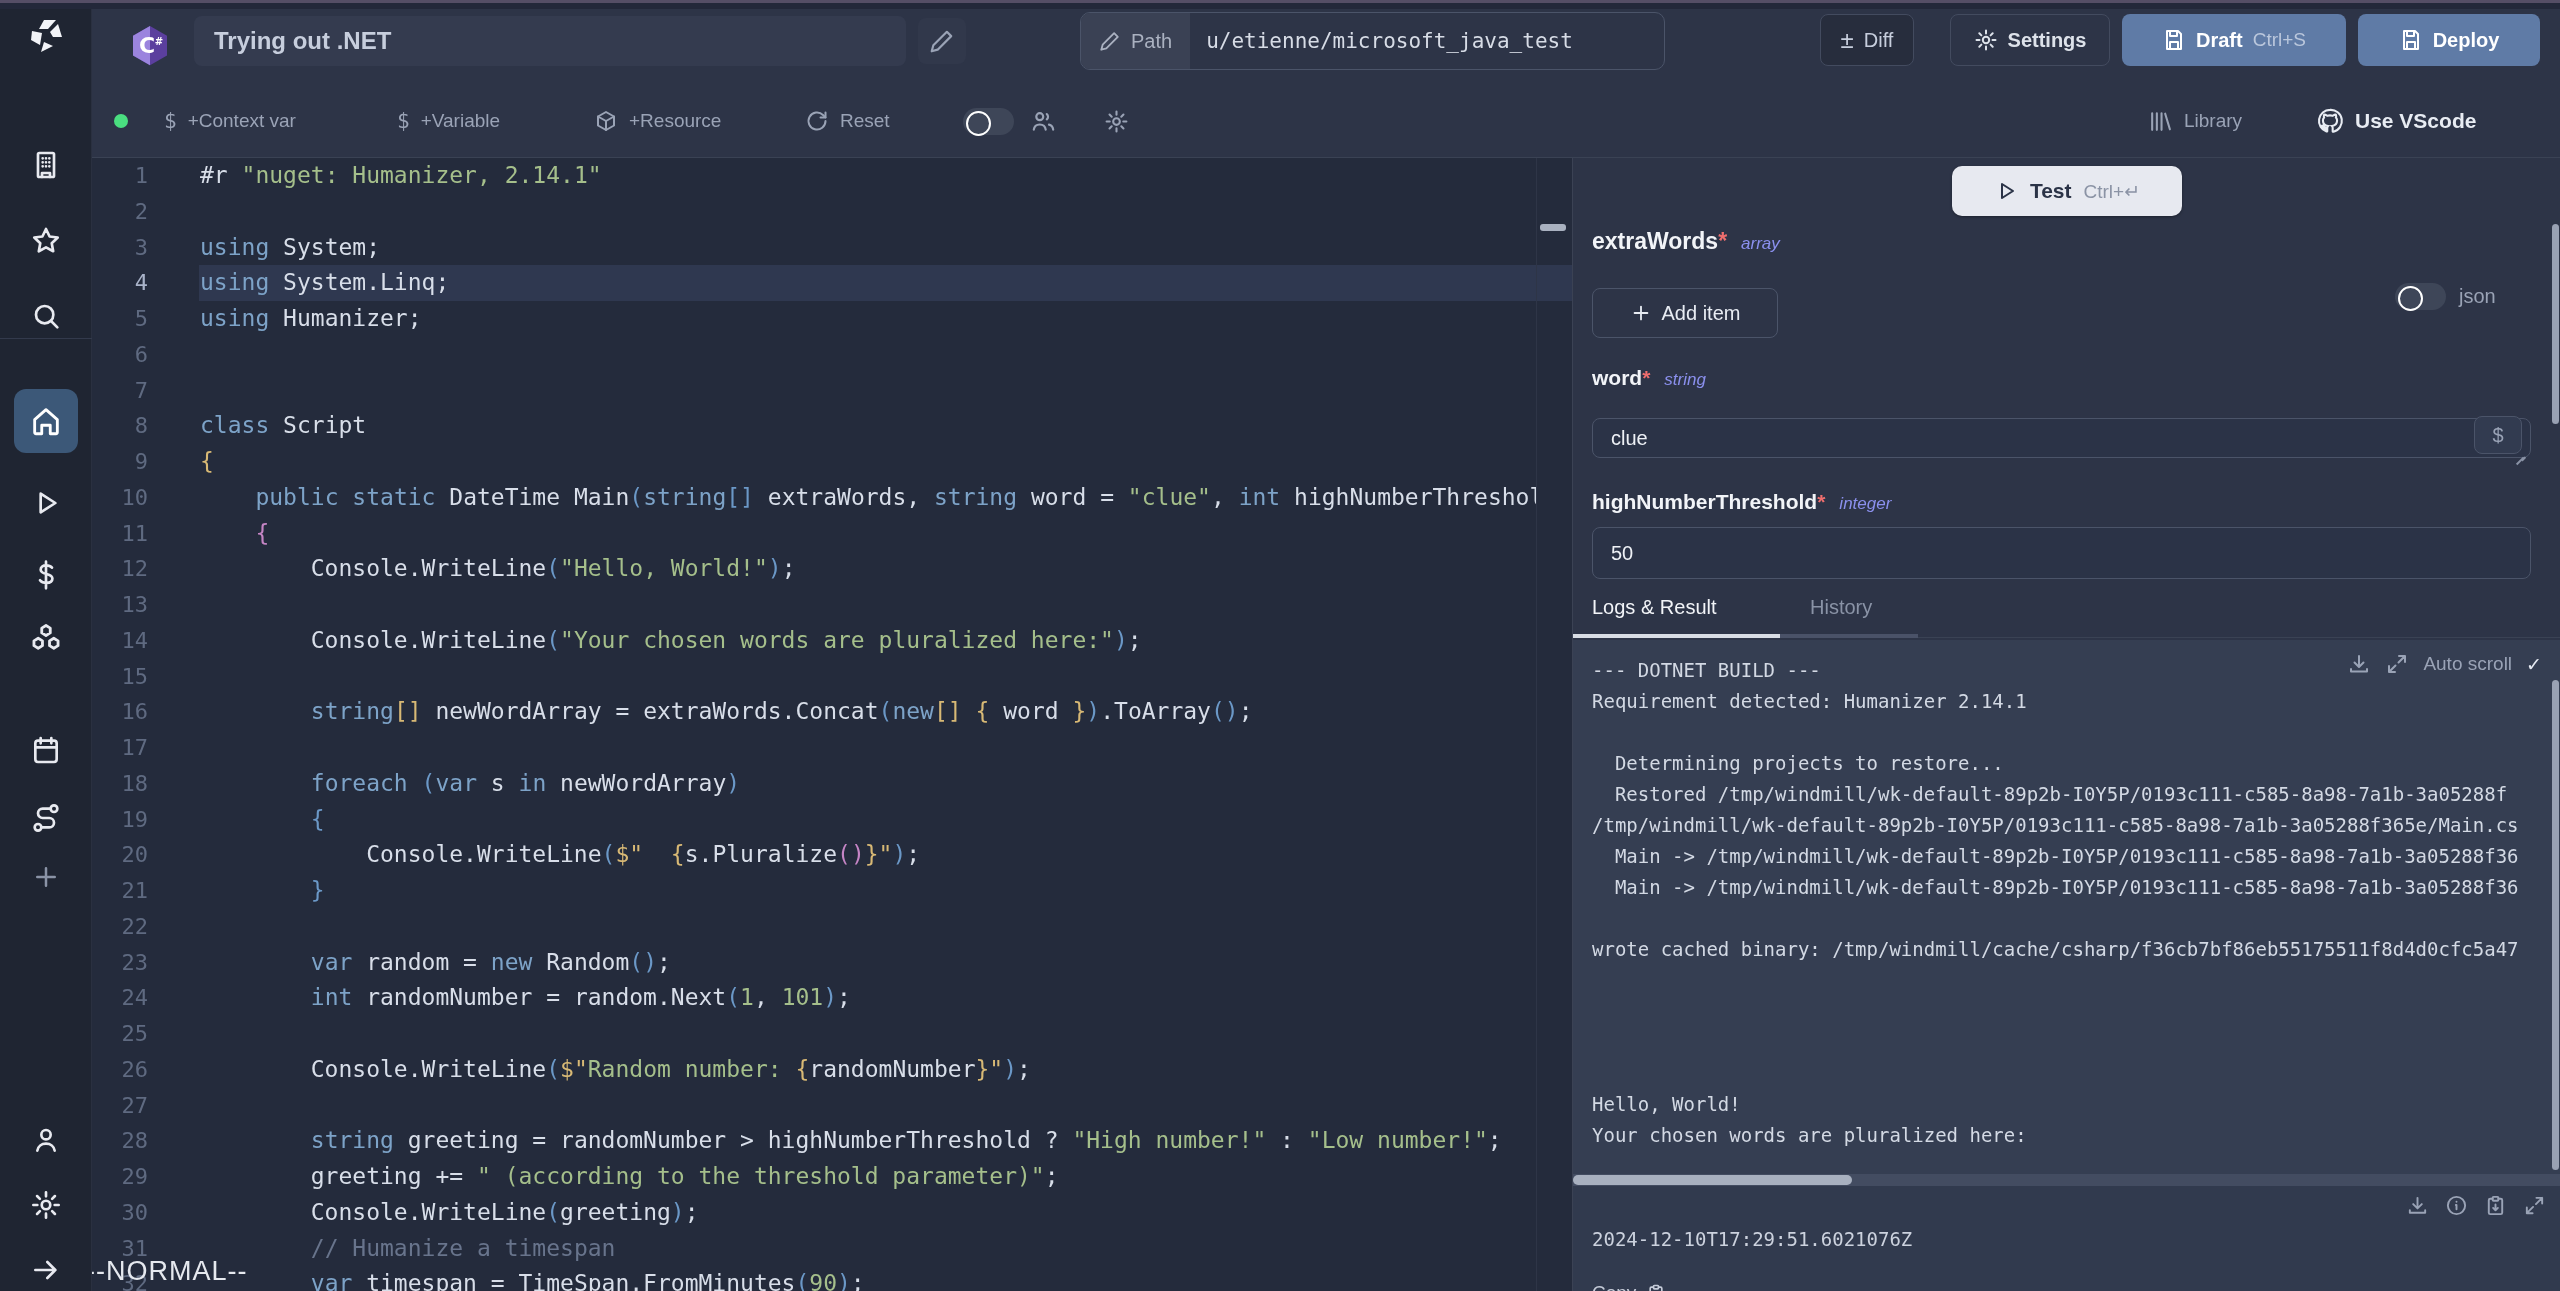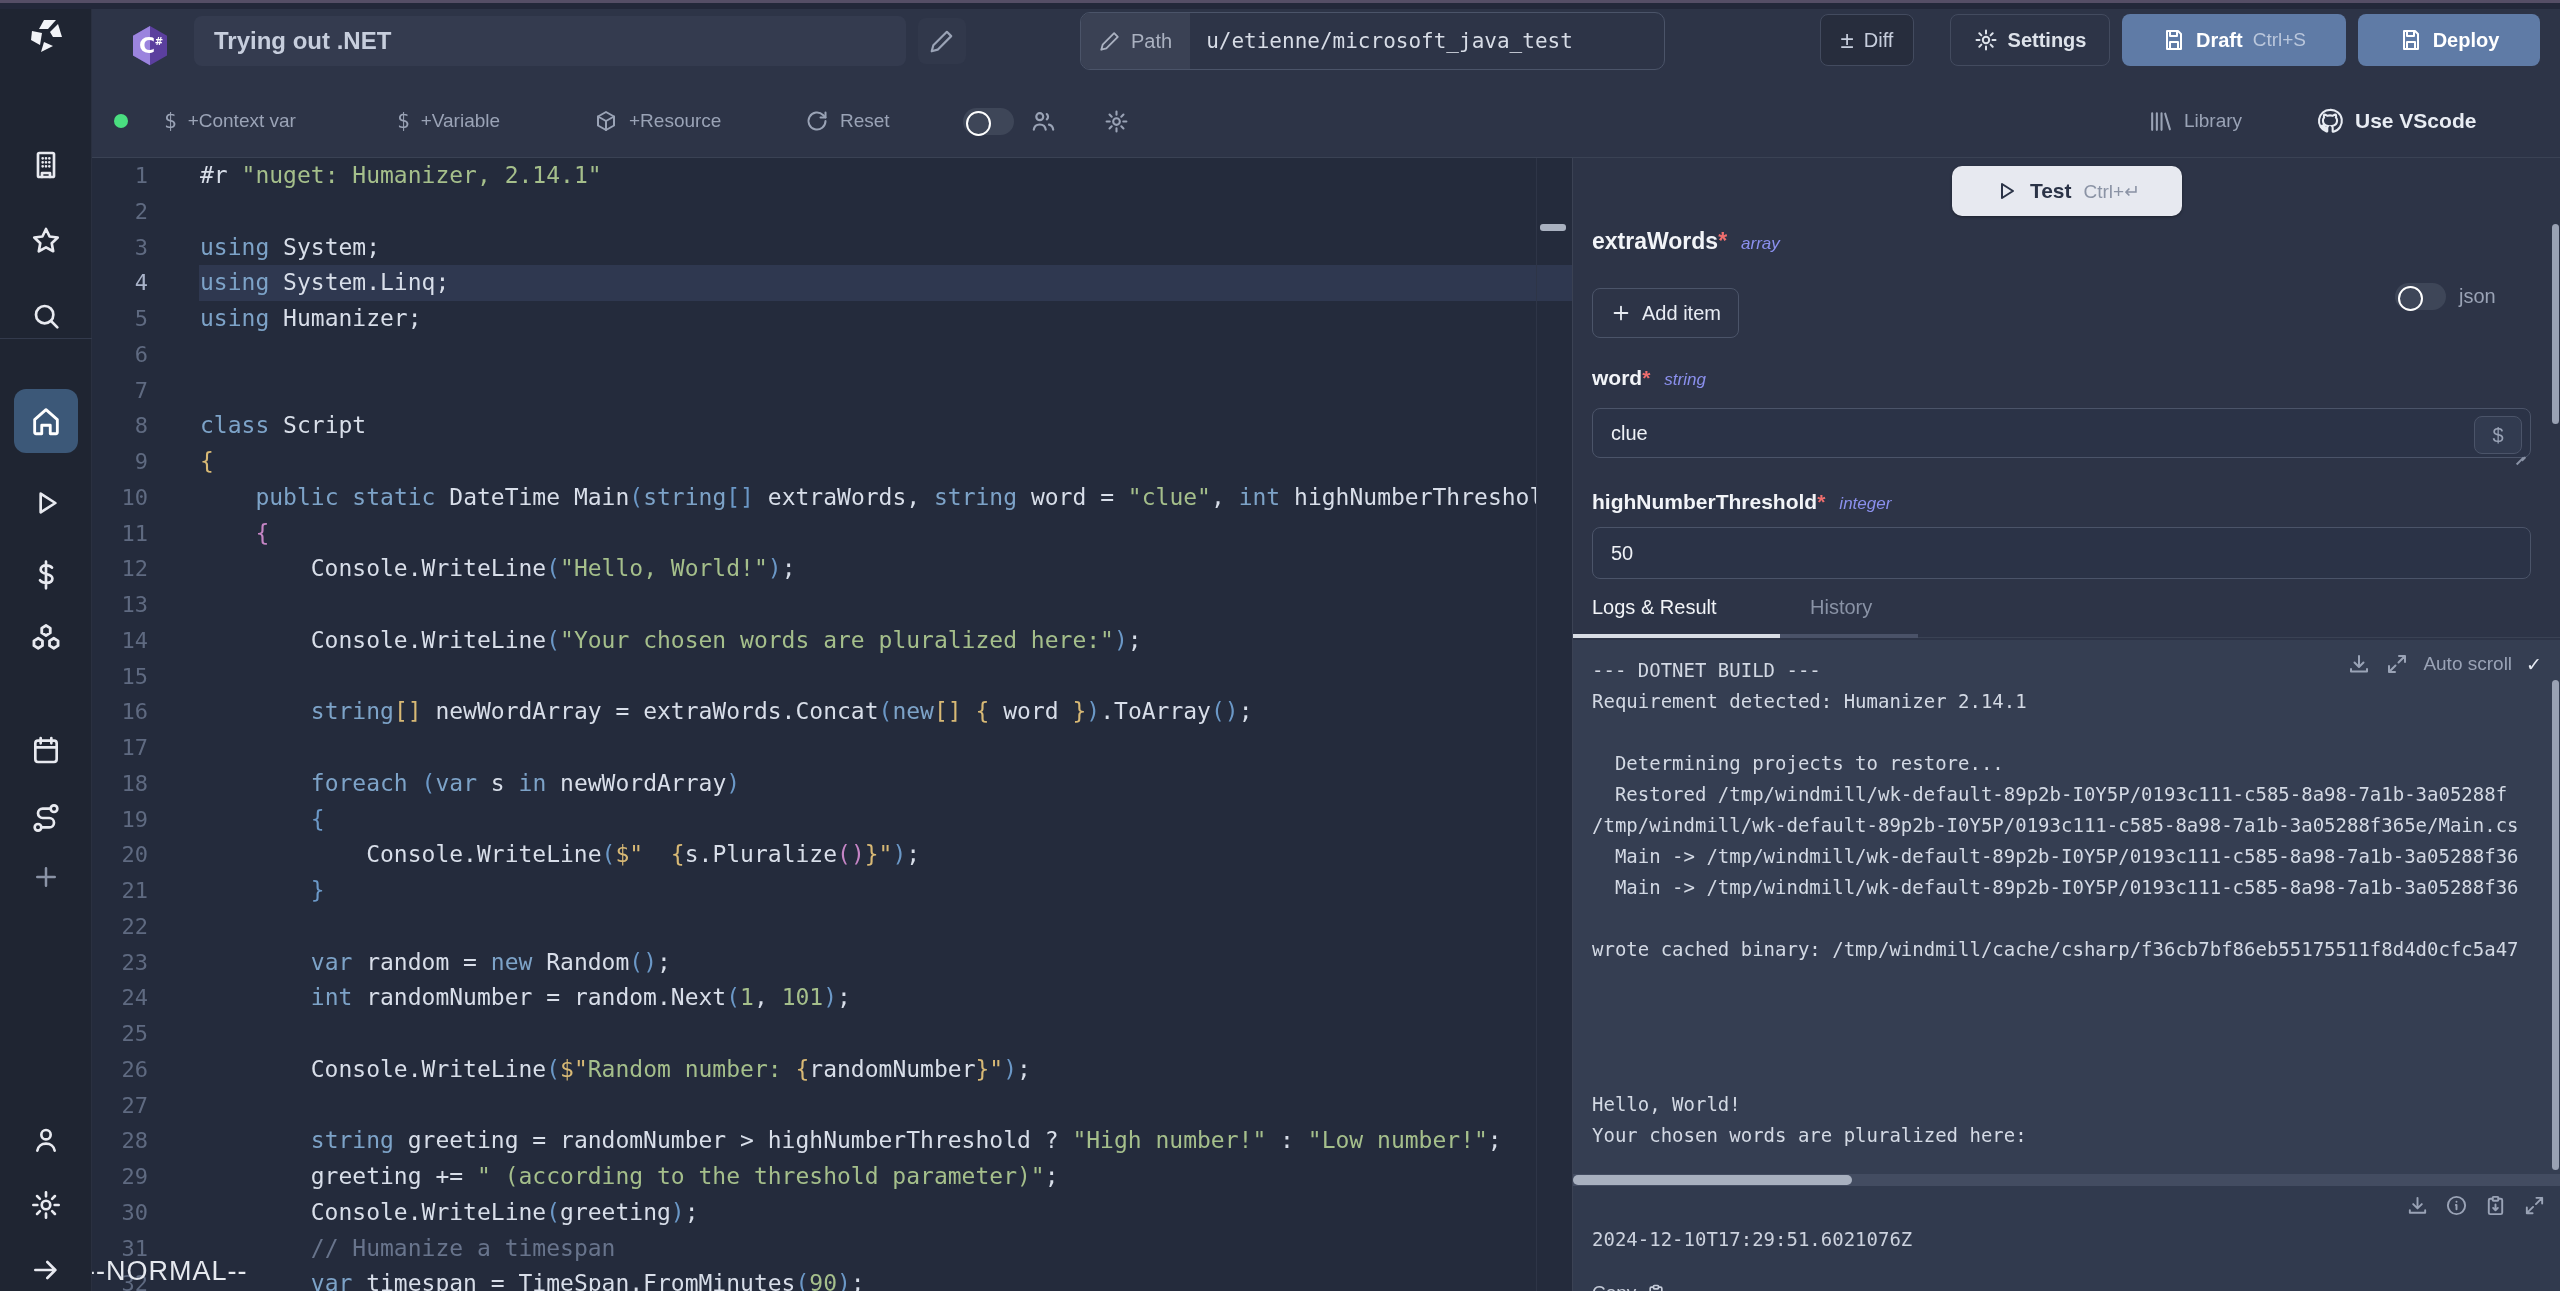--- a/index.html
+++ b/index.html
@@ -71,21 +71,21 @@
 
   
   .rightpanel{left:1573px;top:158px;width:987px;height:1133px;background:var(--bg-head)}
   .testbtn{left:379px;top:8px;width:230px;height:50px;background:#e7e9f0;border:none;border-radius:10px;display:flex;align-items:center;justify-content:center;gap:12px;cursor:pointer;font-size:21px;font-weight:700;color:#2b3347;box-shadow:0 1px 3px rgba(0,0,0,.35)}
   .testbtn .kbd2{font-weight:400;color:#8b93a5;font-size:19px}
   .arg-label{position:absolute;left:19px;display:flex;align-items:baseline;gap:14px}
   .arg-name{font-size:21px;font-weight:700;color:#f2f4f8}
   .arg-name-lg{font-size:23px}
   .req{color:var(--red)}
   .arg-type{font-size:17px;font-style:italic;color:var(--type)}
-  .additem{left:19px;top:130px;width:147px;height:50px;background:transparent;border:1px solid var(--border-light);border-radius:8px;color:#e8ecf3;font-size:20px;display:flex;align-items:center;justify-content:center;gap:10px;cursor:pointer}
+  .additem{left:19px;top:130px;width:186px;height:50px;background:transparent;border:1px solid var(--border-light);border-radius:8px;color:#e8ecf3;font-size:20px;display:flex;align-items:center;justify-content:center;gap:10px;cursor:pointer}
   .jsontoggle{left:822px;top:125px}
   .jsonlabel{left:886px;top:127px;font-size:20px;color:var(--txt-dim)}
   .tinput{position:absolute;left:19px;width:939px;background:var(--bg-input);border:1px solid var(--border-light);border-radius:8px;color:#eef1f6;font-size:20px;font-family:"Liberation Sans",sans-serif;padding:0 18px}
   .dollarchip{left:901px;top:258px;width:48px;height:38px;border:1px solid var(--border-light);border-radius:8px;background:#323b50;color:var(--txt-dim);font-size:20px;display:flex;align-items:center;justify-content:center;cursor:pointer}
   .resize{left:941px;top:292px;width:12px;height:12px;cursor:nwse-resize}
   .resize::before{content:"";position:absolute;right:1px;bottom:1px;width:10px;height:1.5px;background:#8a93a6;transform:rotate(-45deg)}
   .resize::after{content:"";position:absolute;right:0;bottom:3px;width:5px;height:1.5px;background:#8a93a6;transform:rotate(-45deg)}
 
   .tabsbar{left:0;top:432px;width:987px;height:48px;border-bottom:1px solid var(--border)}
   .tab{position:absolute;top:6px;font-size:20px;background:none;border:none;cursor:pointer}
@@ -469,21 +469,21 @@
     </svg>
     <span>Add item</span>
   </button>
   <button class="abs togglepill jsontoggle"></button>
   <span class="abs jsonlabel">json</span>
 
   <div class="arg-label" style="top:208px">
     <span class="arg-name"><span>word</span><span class="req">*</span></span>
     <span class="arg-type">string</span>
   </div>
-  <input class="tinput" style="top: 250px; height: 50px;" value="clue">
+  <input class="tinput" style="top: 260px; height: 40px;" value="clue">
   <button class="abs dollarchip">
     <span>$</span>
   </button>
   <div class="abs resize"></div>
 
   <div class="arg-label" style="top:332px">
     <span class="arg-name"><span>highNumberThreshold</span><span class="req">*</span></span>
     <span class="arg-type">integer</span>
   </div>
   <input class="tinput" style="top: 369px; height: 52px;" value="50">

